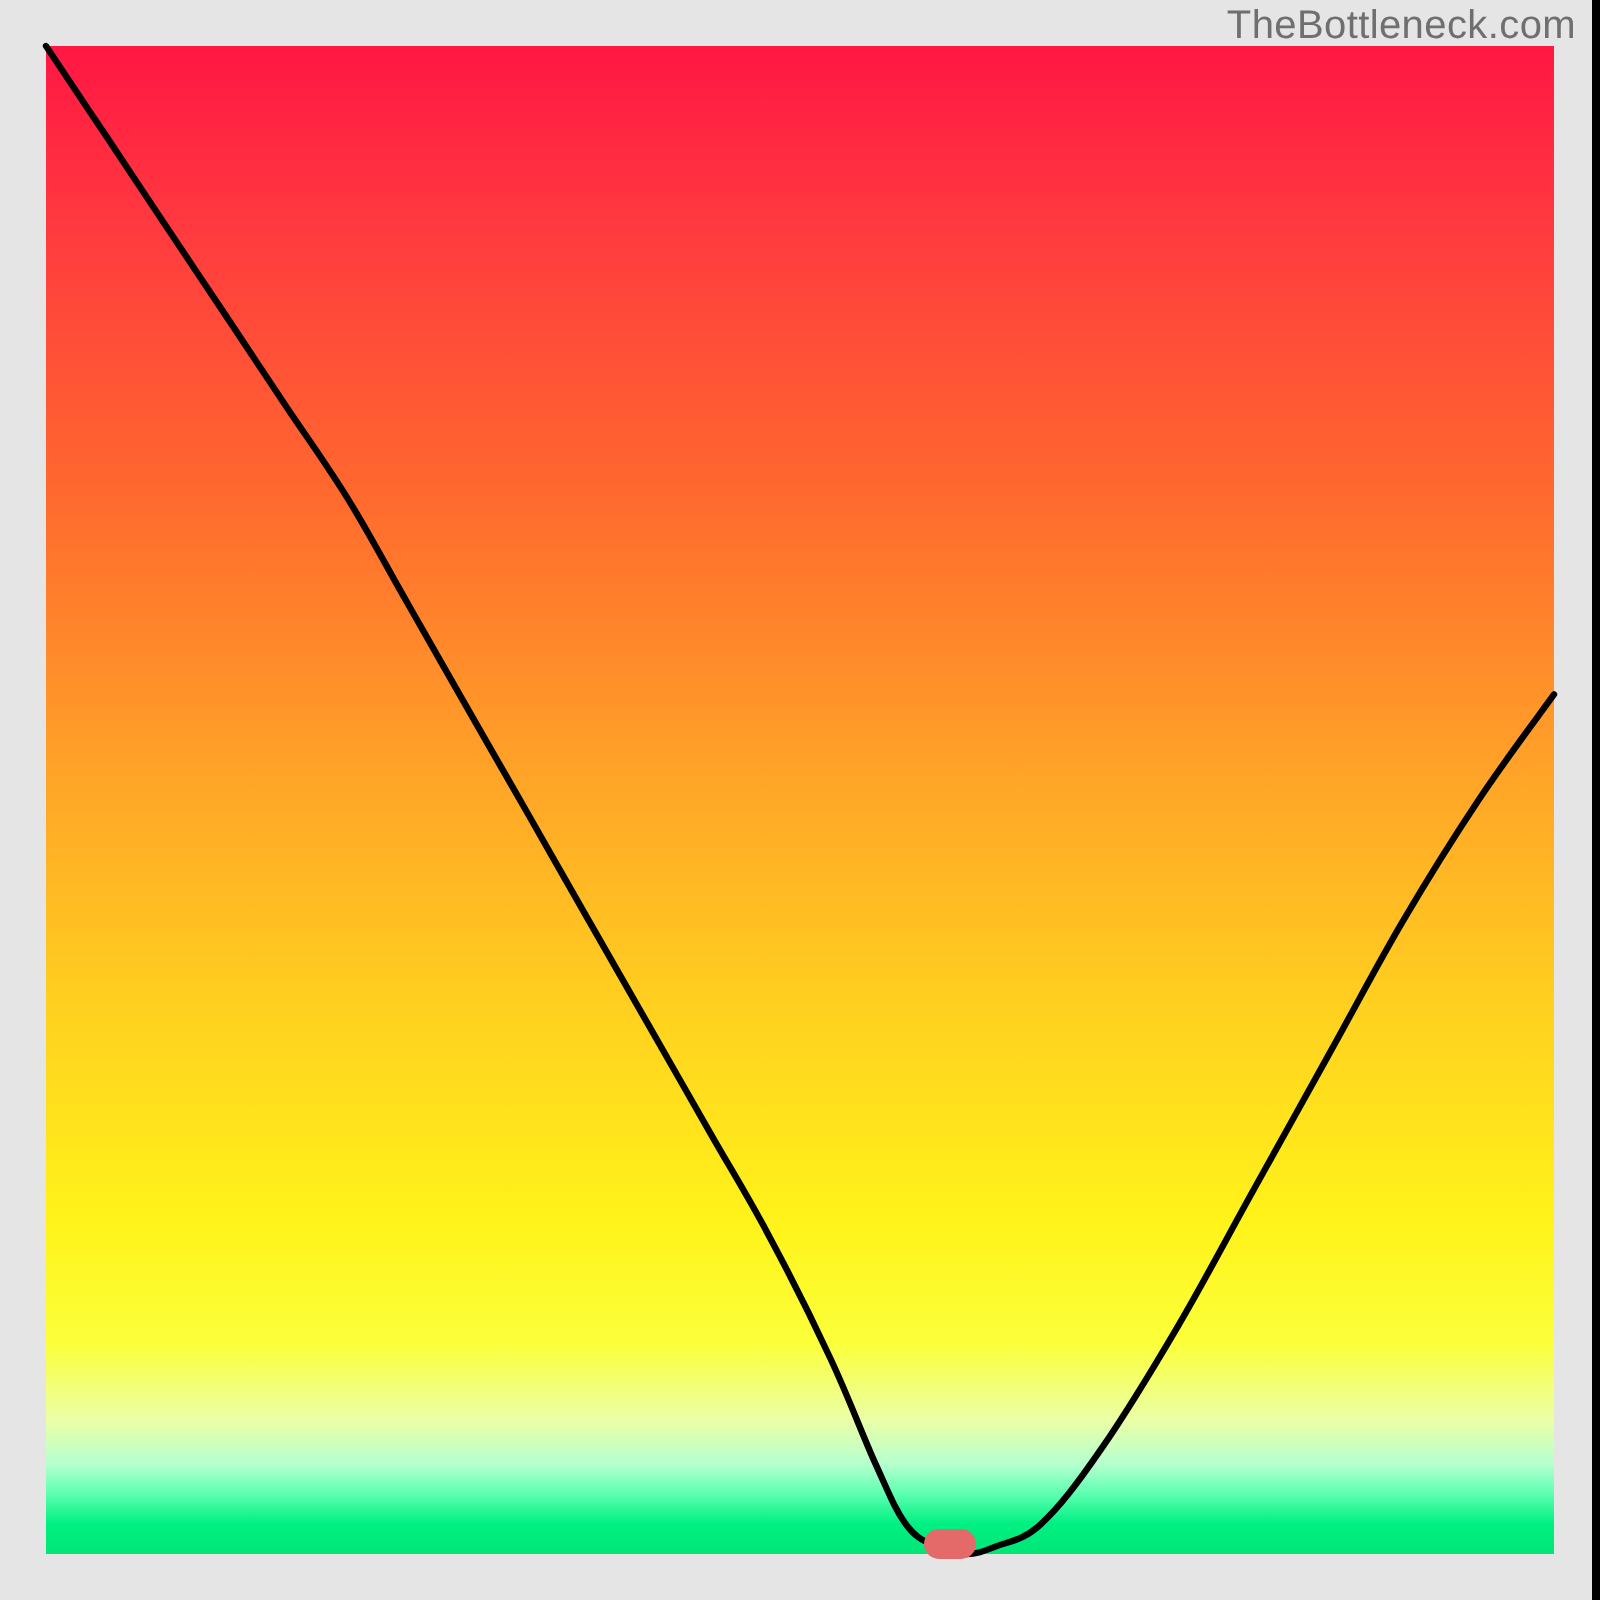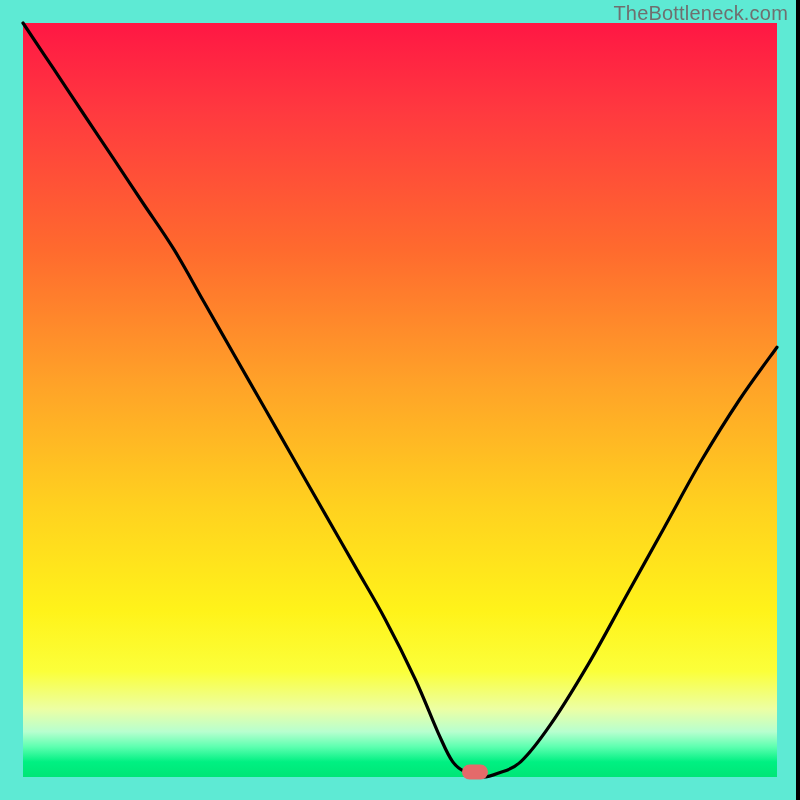--- a/index.html
+++ b/index.html
@@ -8,21 +8,21 @@
     width: 800px;
     height: 800px;
     background: #000;
     overflow: hidden;
     font-family: Arial, Helvetica, sans-serif;
   }
   .outer {
     position: relative;
     width: 796px;
     height: 800px;
-    background: #5eead4;
+    background: #e5e5e5;
   }
   .watermark {
     position: absolute;
     top: 2px;
     right: 8px;
     color: #6f6f6f;
     font-size: 20px;
     font-weight: 500;
     letter-spacing: 0.2px;
     z-index: 10;

